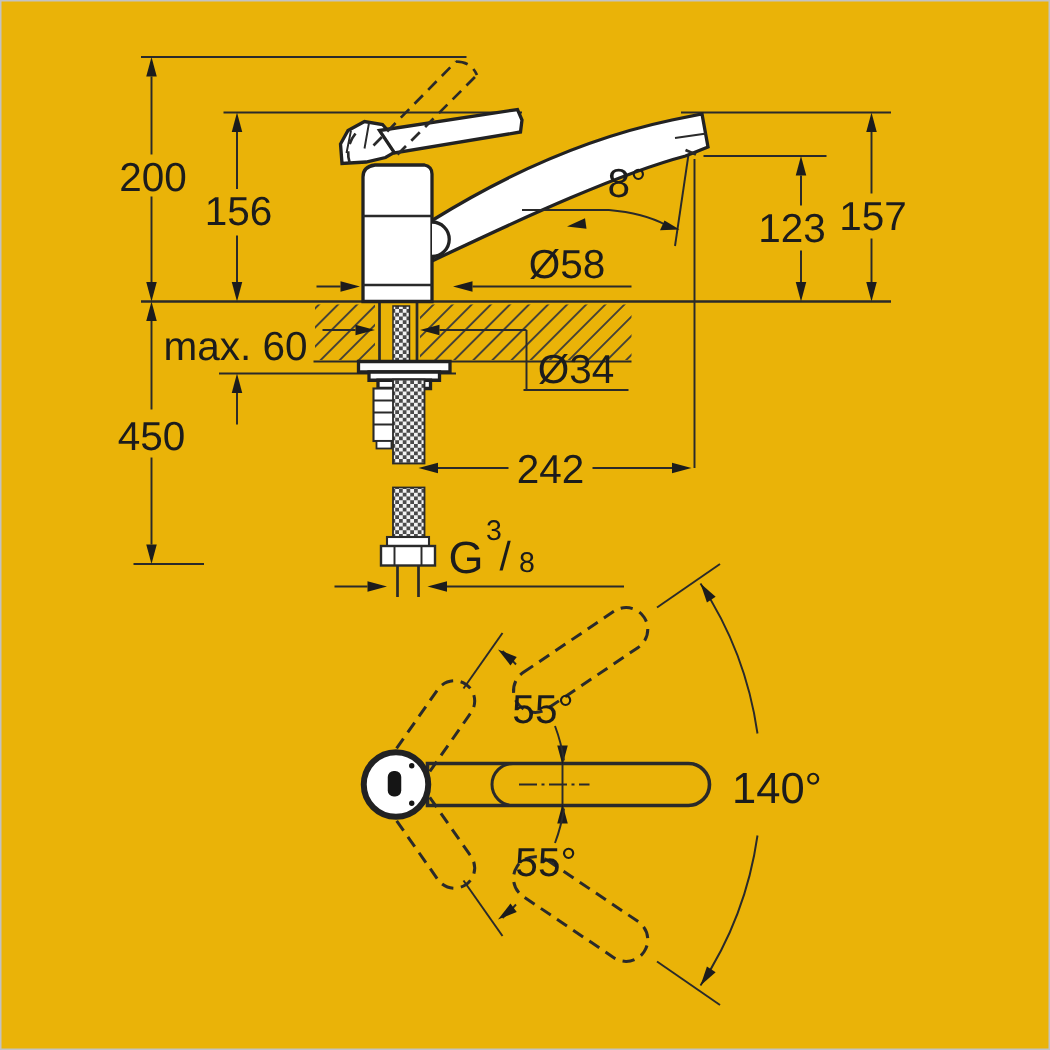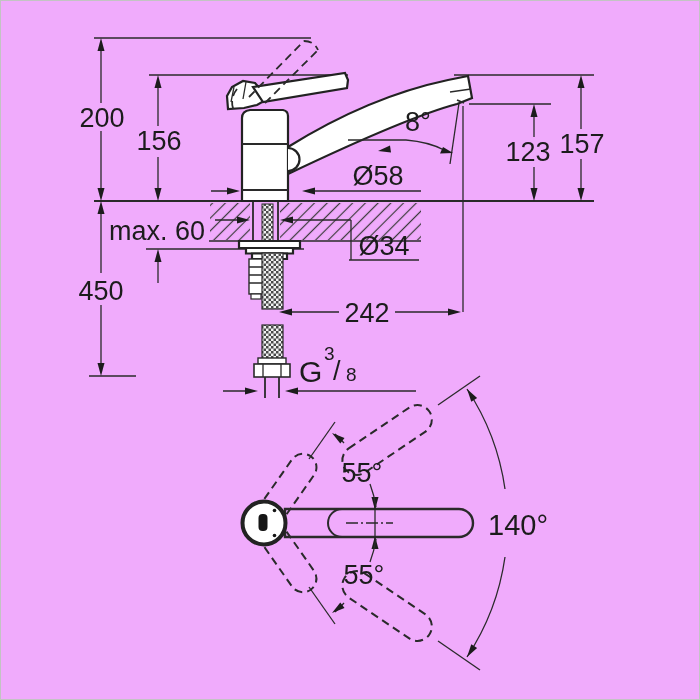--- a/index.html
+++ b/index.html
@@ -1,17 +1,17 @@
 <!DOCTYPE html>
 <html><head>
 <meta charset="utf-8">
 <style>
   html,body{margin:0;padding:0;background:#fff;}
   .frame{
-    width:698px;height:698px;border:1px solid #c3c3c3;background:#f0abfc;
+    width:698px;height:698px;border:1px solid #c3c3c3;background:#eab308;
     position:relative;overflow:hidden;
   }
   svg{display:block;}
   text{
     font-family:"Liberation Sans","DejaVu Sans",sans-serif;
     fill:#1c1c1c;
   }
   .dim{font-size:27px;}
   .dim-lg{font-size:29px;}
   .g-main{font-size:30px;}

